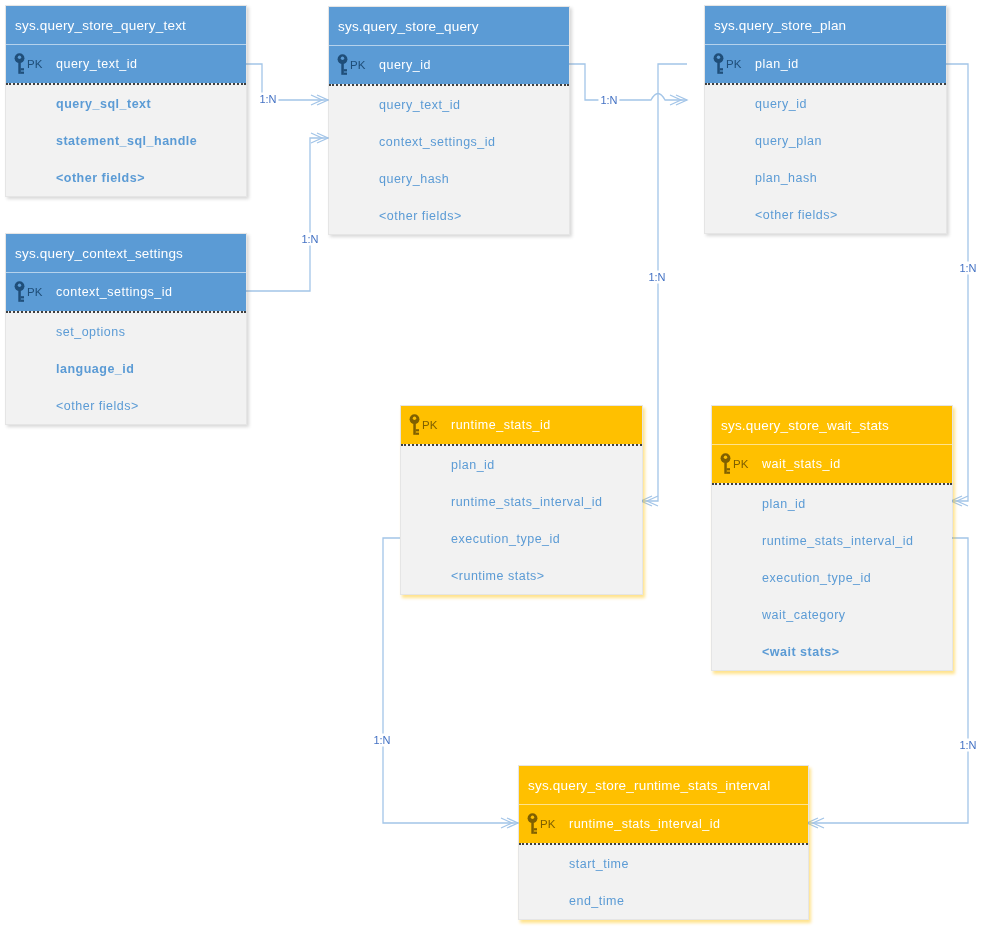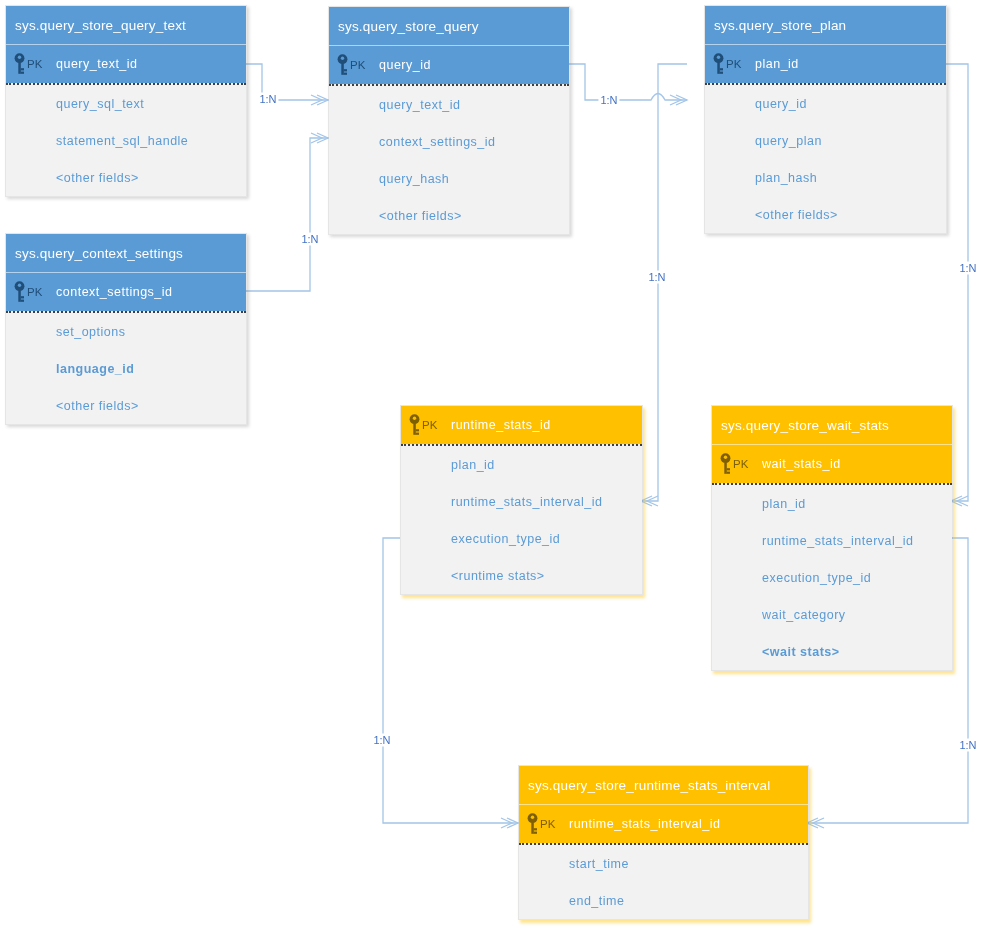--- a/index.html
+++ b/index.html
@@ -65,21 +65,21 @@
           <span class="key-wrap"><svg width="13" height="22" viewBox="0 0 13 22">
               <circle cx="6.5" cy="5.2" r="4.9" fill="#1F4E79"></circle>
               <circle cx="6.5" cy="4.3" r="1.7" fill="#5B9BD5"></circle>
               <rect x="5.3" y="9.2" width="2.5" height="11.6" fill="#1F4E79"></rect>
               <rect x="7.6" y="15.2" width="3.4" height="2.2" fill="#1F4E79"></rect>
               <rect x="7.6" y="18.6" width="3.4" height="2.2" fill="#1F4E79"></rect>
             </svg></span>
           <span class="pk-tag" style="color:#1F4E79">PK</span>
           <span class="pk-name">query_text_id</span>
         </div>
-        <div class="t-body" style="background: rgb(242, 242, 242);">
+        <div class="t-body" style="background: rgb(242, 242, 242); font-weight: bold;">
           <div class="t-row" style="color: rgb(91, 155, 213);">query_sql_text</div>
           <div class="t-row" style="color: rgb(91, 155, 213);">statement_sql_handle</div>
           <div class="t-row" style="color: rgb(91, 155, 213);">&lt;other fields&gt;</div>
         </div>
       </div>
       <div class="tbl blue" style="left: 328px; top: 6px; width: 240px;">
         <div class="t-head" style="background: rgb(91, 155, 213);">sys.query_store_query</div>
         <div class="t-pk" style="background: rgb(91, 155, 213);">
           <span class="key-wrap"><svg width="13" height="22" viewBox="0 0 13 22">
               <circle cx="6.5" cy="5.2" r="4.9" fill="#1F4E79"></circle>

